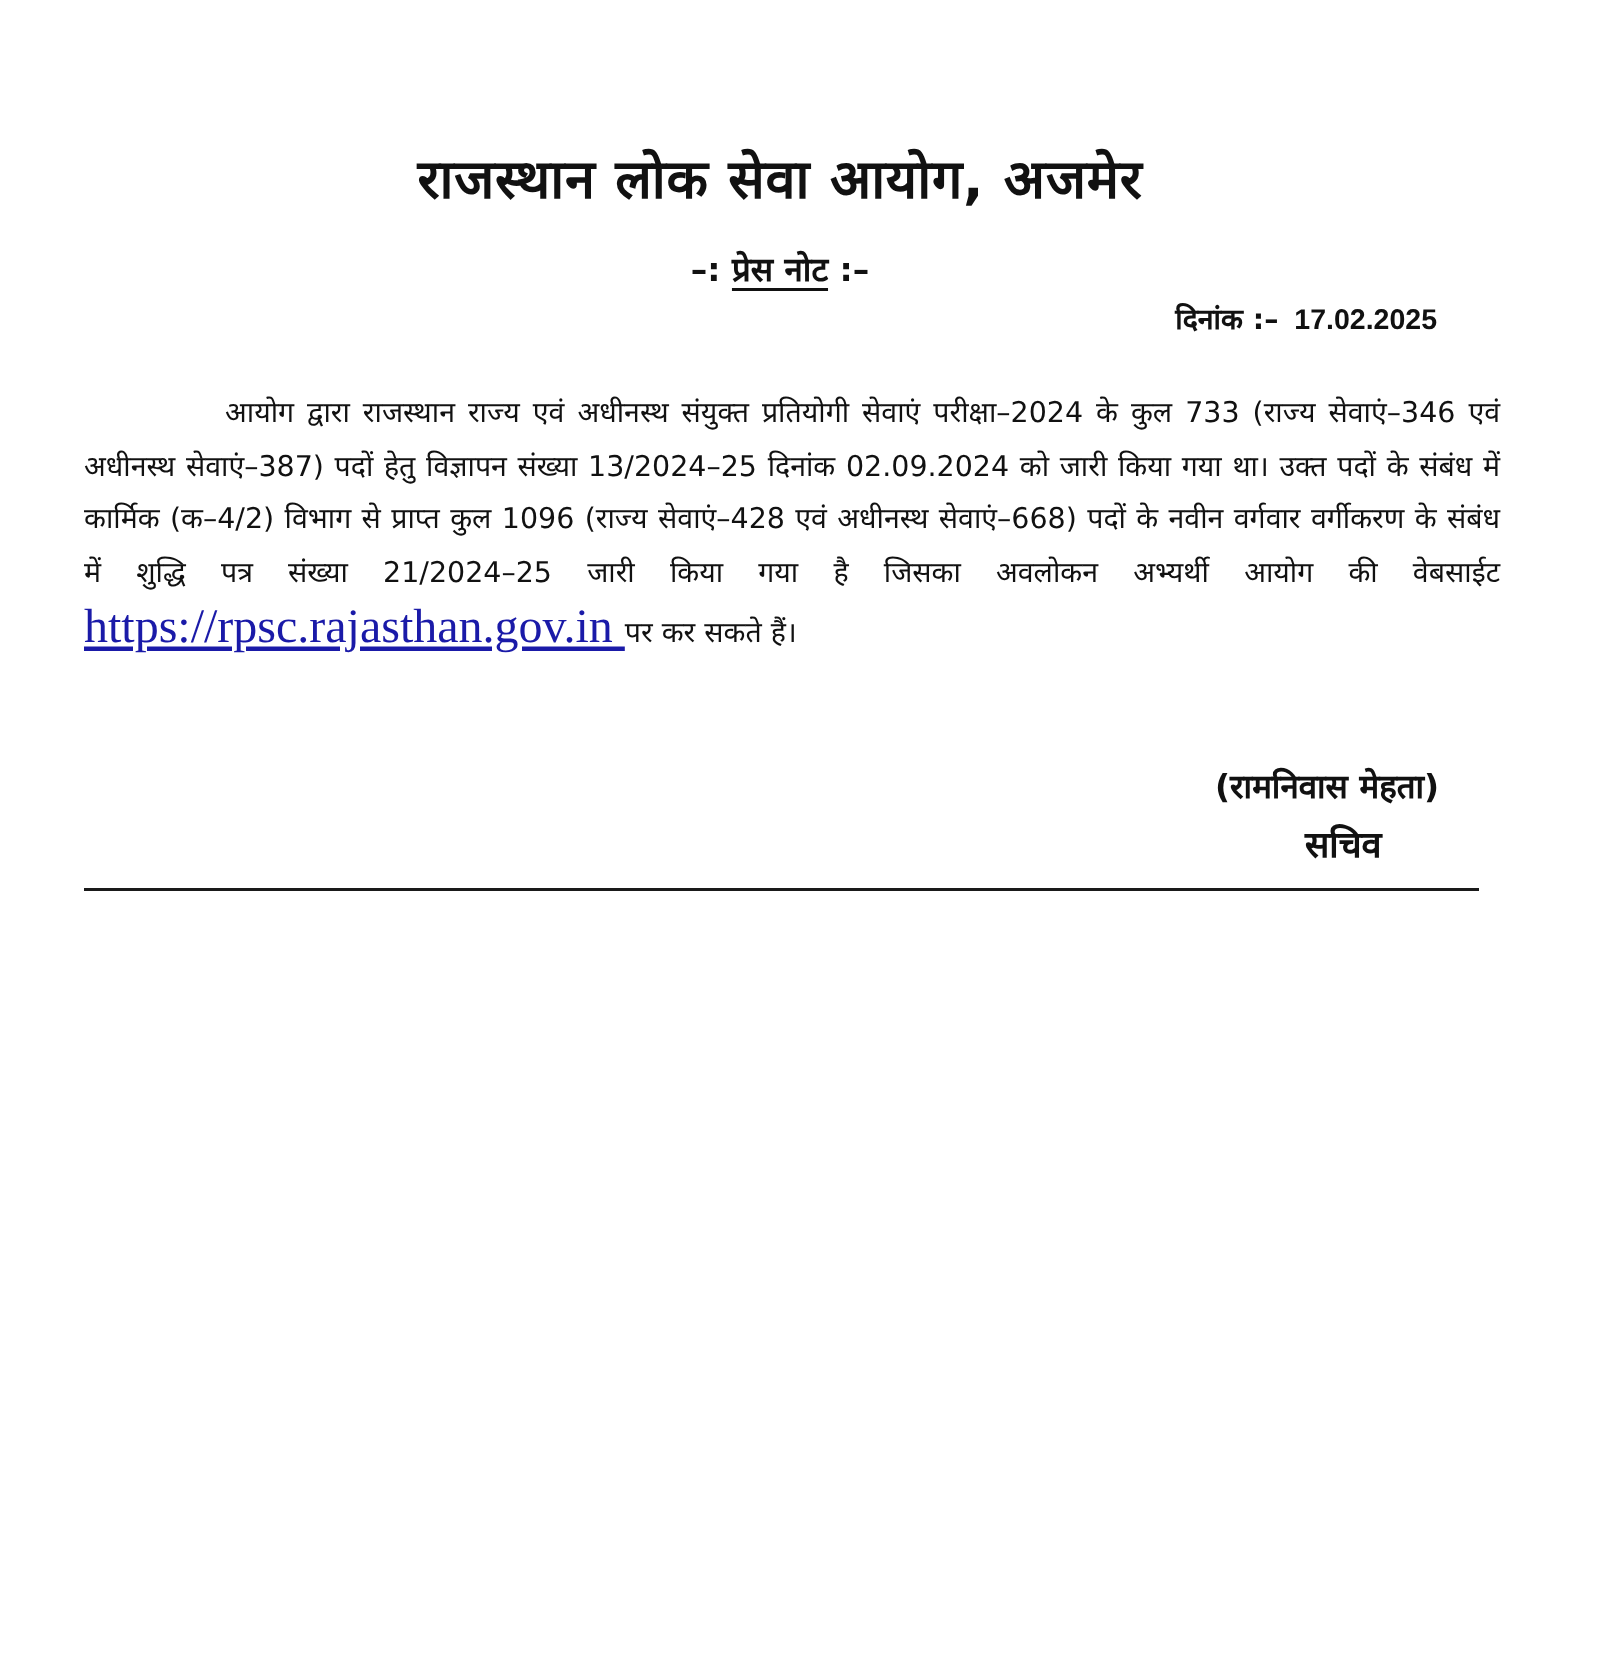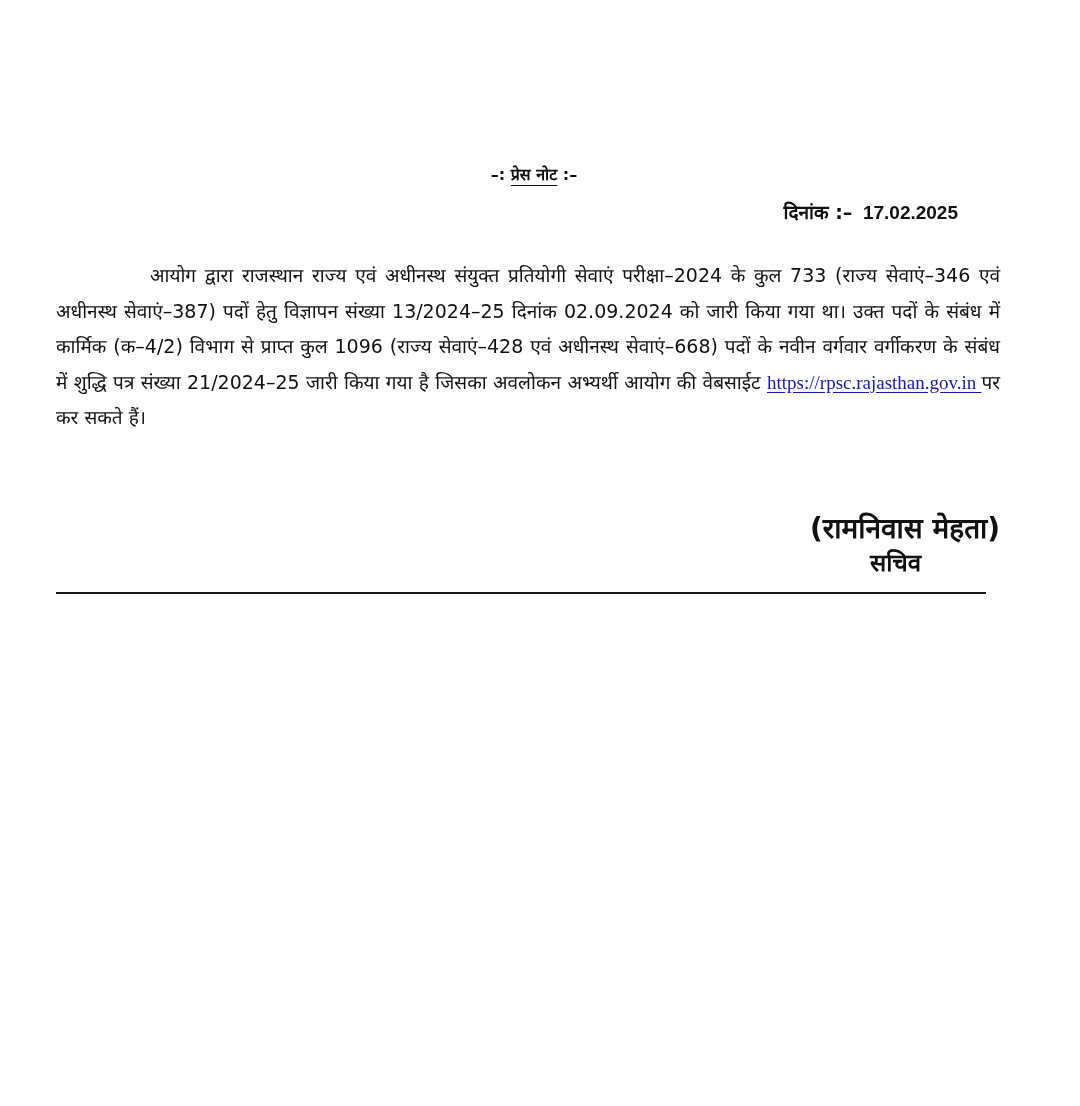--- a/index.html
+++ b/index.html
@@ -31,23 +31,22 @@
       font-size: 36px;
       font-weight: bold;
       letter-spacing: 0.5px;
     }
     .press-note {
       position: absolute;
       left: 0;
       width: 1040px;
       top: 163px;
       text-align: center;
-      font-size: 16px;
+      font-size: 22px;
       font-weight: bold;
-      padding-left: 14px;
     }
     .press-note .pn-label {
       text-decoration: underline;
       text-underline-offset: 5px;
     }
     .date-line {
       position: absolute;
       top: 199px;
       right: 122px;
       font-size: 19px;
@@ -66,30 +65,30 @@
       line-height: 35.5px;
       text-align: justify;
       text-align-last: left;
     }
     .body-para .indent {
       display: inline-block;
       width: 94px;
     }
     .body-para .link {
       font-family: "Liberation Serif", serif;
-      font-size: 19px;
+      font-size: 32px;
       color: #1a1aa8;
       text-decoration: underline;
       text-underline-offset: 3px;
     }
     .sign-name {
       position: absolute;
       top: 508px;
       left: 810px;
-      font-size: 28px;
+      font-size: 22px;
       font-weight: bold;
       text-align: right;
     }
     .sign-desig {
       position: absolute;
       top: 545px;
       left: 870px;
       font-size: 24px;
       font-weight: bold;
     }
@@ -100,20 +99,21 @@
       width: 930px;
       height: 0;
       border-top: 2px solid #1a1a1a;
     }
   </style>
 </head>
 <body>
 
 <div class="page">
 
+  <div class="org-title">राजस्थान लोक सेवा आयोग, अजमेर</div>
 
   <div class="press-note">
     <span>–: </span><span class="pn-label">प्रेस नोट</span><span> :–</span>
   </div>
 
   <div class="date-line">
     <span>दिनांक :–</span>
     <span class="date-value">17.02.2025</span>
   </div>
 

